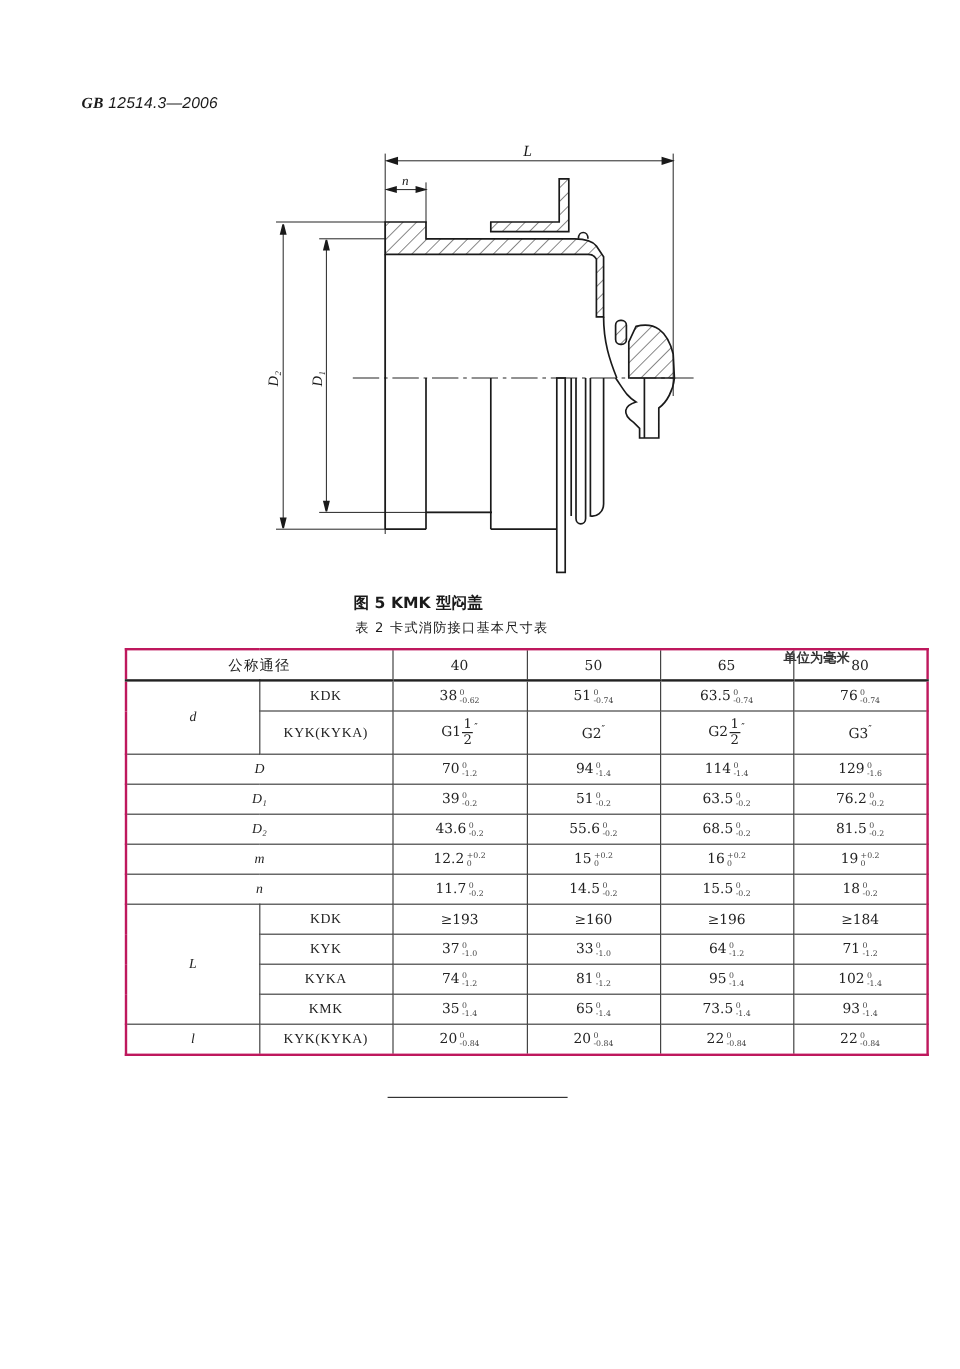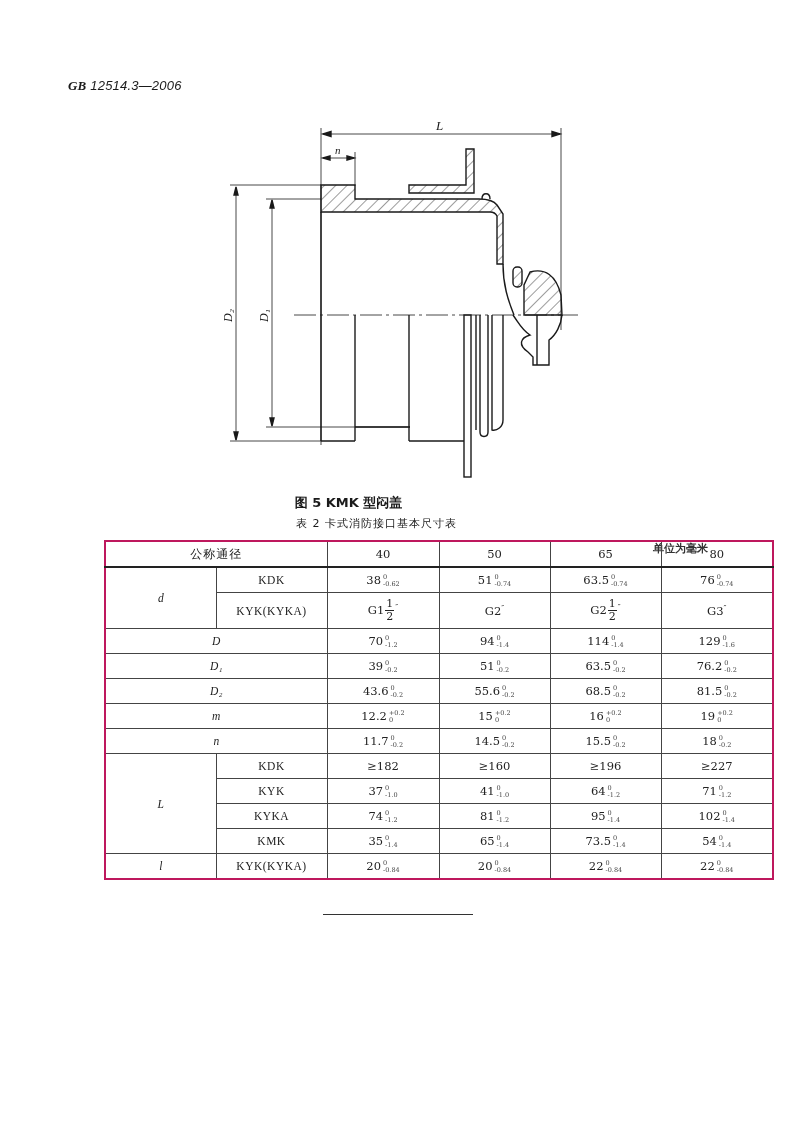--- a/index.html
+++ b/index.html
@@ -175,45 +175,45 @@
     <td colspan="2" class="sym">n</td>
     <td class="tc"><span class="val"><span>11.7</span><span class="tol"><span>0</span><span>-0.2</span></span></span></td>
         <td class="tc"><span class="val"><span>14.5</span><span class="tol"><span>0</span><span>-0.2</span></span></span></td>
     <td class="tc"><span class="val"><span>15.5</span><span class="tol"><span>0</span><span>-0.2</span></span></span></td>
         <td class="tc"><span class="val"><span>18</span><span class="tol"><span>0</span><span>-0.2</span></span></span></td>
   </tr>
 
   <tr>
     <td rowspan="4" class="sym">L</td>
     <td class="type">KDK</td>
-    <td class="tc"><span class="val"><span>≥182</span></span></td>
+    <td class="tc"><span class="val"><span>≥193</span></span></td>
         <td class="tc"><span class="val"><span>≥160</span></span></td>
     <td class="tc"><span class="val"><span>≥196</span></span></td>
-        <td class="tc"><span class="val"><span>≥227</span></span></td>
+        <td class="tc"><span class="val"><span>≥184</span></span></td>
   </tr>
   <tr>
     <td class="type">KYK</td>
     <td class="tc"><span class="val"><span>37</span><span class="tol"><span>0</span><span>-1.0</span></span></span></td>
-        <td class="tc"><span class="val"><span>41</span><span class="tol"><span>0</span><span>-1.0</span></span></span></td>
+        <td class="tc"><span class="val"><span>33</span><span class="tol"><span>0</span><span>-1.0</span></span></span></td>
     <td class="tc"><span class="val"><span>64</span><span class="tol"><span>0</span><span>-1.2</span></span></span></td>
         <td class="tc"><span class="val"><span>71</span><span class="tol"><span>0</span><span>-1.2</span></span></span></td>
   </tr>
   <tr>
     <td class="type">KYKA</td>
     <td class="tc"><span class="val"><span>74</span><span class="tol"><span>0</span><span>-1.2</span></span></span></td>
         <td class="tc"><span class="val"><span>81</span><span class="tol"><span>0</span><span>-1.2</span></span></span></td>
     <td class="tc"><span class="val"><span>95</span><span class="tol"><span>0</span><span>-1.4</span></span></span></td>
         <td class="tc"><span class="val"><span>102</span><span class="tol"><span>0</span><span>-1.4</span></span></span></td>
   </tr>
   <tr>
     <td class="type">KMK</td>
     <td class="tc"><span class="val"><span>35</span><span class="tol"><span>0</span><span>-1.4</span></span></span></td>
         <td class="tc"><span class="val"><span>65</span><span class="tol"><span>0</span><span>-1.4</span></span></span></td>
     <td class="tc"><span class="val"><span>73.5</span><span class="tol"><span>0</span><span>-1.4</span></span></span></td>
-        <td class="tc"><span class="val"><span>54</span><span class="tol"><span>0</span><span>-1.4</span></span></span></td>
+        <td class="tc"><span class="val"><span>93</span><span class="tol"><span>0</span><span>-1.4</span></span></span></td>
   </tr>
 
   <tr>
     <td class="sym">l</td>
     <td class="type">KYK(KYKA)</td>
     <td class="tc"><span class="val"><span>20</span><span class="tol"><span>0</span><span>-0.84</span></span></span></td>
         <td class="tc"><span class="val"><span>20</span><span class="tol"><span>0</span><span>-0.84</span></span></span></td>
     <td class="tc"><span class="val"><span>22</span><span class="tol"><span>0</span><span>-0.84</span></span></span></td>
         <td class="tc"><span class="val"><span>22</span><span class="tol"><span>0</span><span>-0.84</span></span></span></td>
   </tr>

